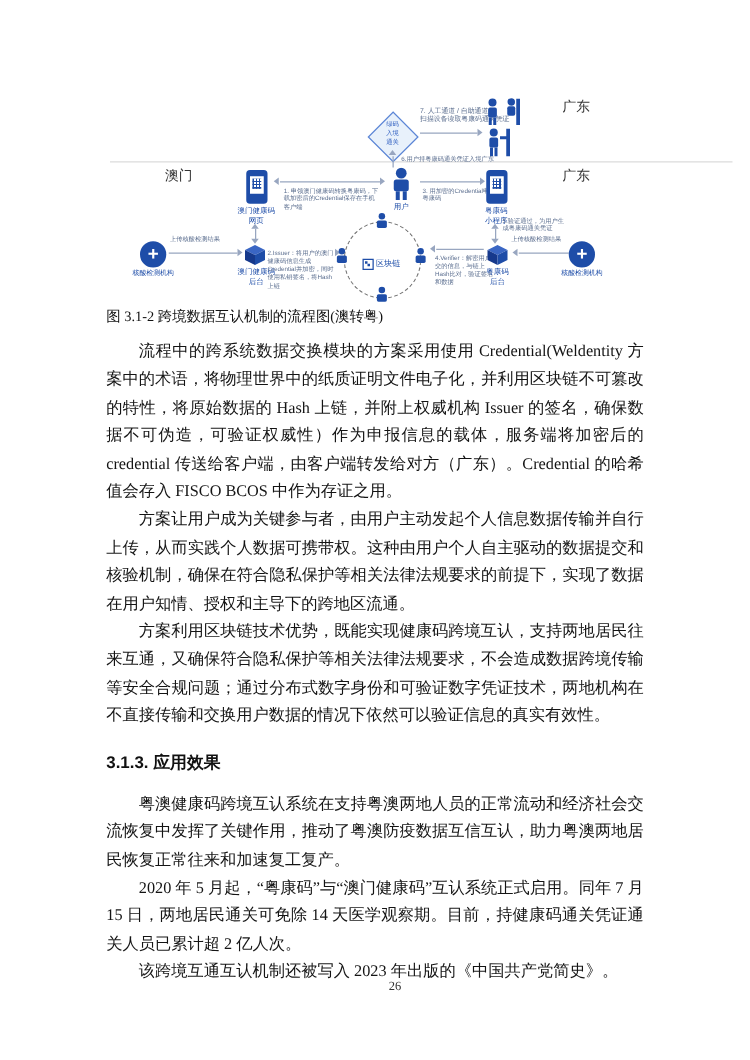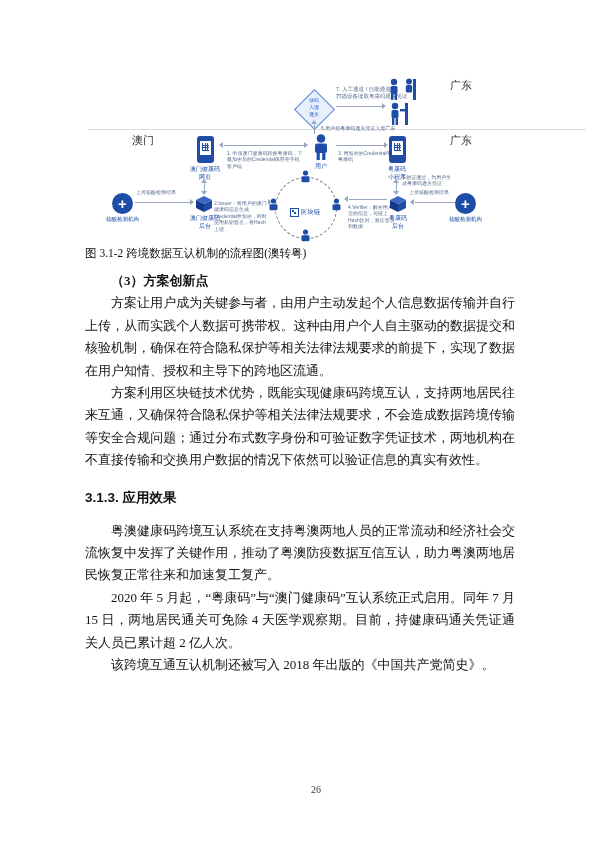--- a/index.html
+++ b/index.html
@@ -190,22 +190,22 @@
   <div class="abs ah l" style="left:410px;top:123px;"></div>
   <div class="abs line-h" style="left:415px;top:126px;width:40px;"></div>
   <div class="abs steptext" style="left:409px;top:113px;width:58px;">上传核酸检测结果</div>
 
   <div class="abs pluscircle" style="left:455px;top:117px;">+</div>
   <div class="abs steptext" style="left:437px;top:140px;width:57px;font-size:5.5px;text-align:center;color:#1e4da8;">核酸检测机构</div>
 </div>
 
 <div class="content">
   <div class="caption">图 3.1-2 跨境数据互认机制的流程图(澳转粤)</div>
-  <p class="sub-heading">（3）方案创新点</p>
+  <p>流程中的跨系统数据交换模块的方案采用使用 Credential(Weldentity 方案中的术语，将物理世界中的纸质证明文件电子化，并利用区块链不可篡改的特性，将原始数据的 Hash 上链，并附上权威机构 Issuer 的签名，确保数据不可伪造，可验证权威性）作为申报信息的载体，服务端将加密后的 credential 传送给客户端，由客户端转发给对方（广东）。Credential 的哈希值会存入 FISCO BCOS 中作为存证之用。</p>
   <p>方案让用户成为关键参与者，由用户主动发起个人信息数据传输并自行上传，从而实践个人数据可携带权。这种由用户个人自主驱动的数据提交和核验机制，确保在符合隐私保护等相关法律法规要求的前提下，实现了数据在用户知情、授权和主导下的跨地区流通。</p>
   <p>方案利用区块链技术优势，既能实现健康码跨境互认，支持两地居民往来互通，又确保符合隐私保护等相关法律法规要求，不会造成数据跨境传输等安全合规问题；通过分布式数字身份和可验证数字凭证技术，两地机构在不直接传输和交换用户数据的情况下依然可以验证信息的真实有效性。</p>
   <div class="section-heading">3.1.3. 应用效果</div>
   <p>粤澳健康码跨境互认系统在支持粤澳两地人员的正常流动和经济社会交流恢复中发挥了关键作用，推动了粤澳防疫数据互信互认，助力粤澳两地居民恢复正常往来和加速复工复产。</p>
-  <p>2020 年 5 月起，“粤康码”与“澳门健康码”互认系统正式启用。同年 7 月 15 日，两地居民通关可免除 4 天医学观察期。目前，持健康码通关凭证通关人员已累计超 2 亿人次。</p>
-  <p>该跨境互通互认机制还被写入 2018 年出版的《中国共产党简史》。</p>
+  <p>2020 年 5 月起，“粤康码”与“澳门健康码”互认系统正式启用。同年 7 月 15 日，两地居民通关可免除 14 天医学观察期。目前，持健康码通关凭证通关人员已累计超 2 亿人次。</p>
+  <p>该跨境互通互认机制还被写入 2023 年出版的《中国共产党简史》。</p>
 </div>
 
 <div class="pagenum">26</div>
 
 </body></html>

